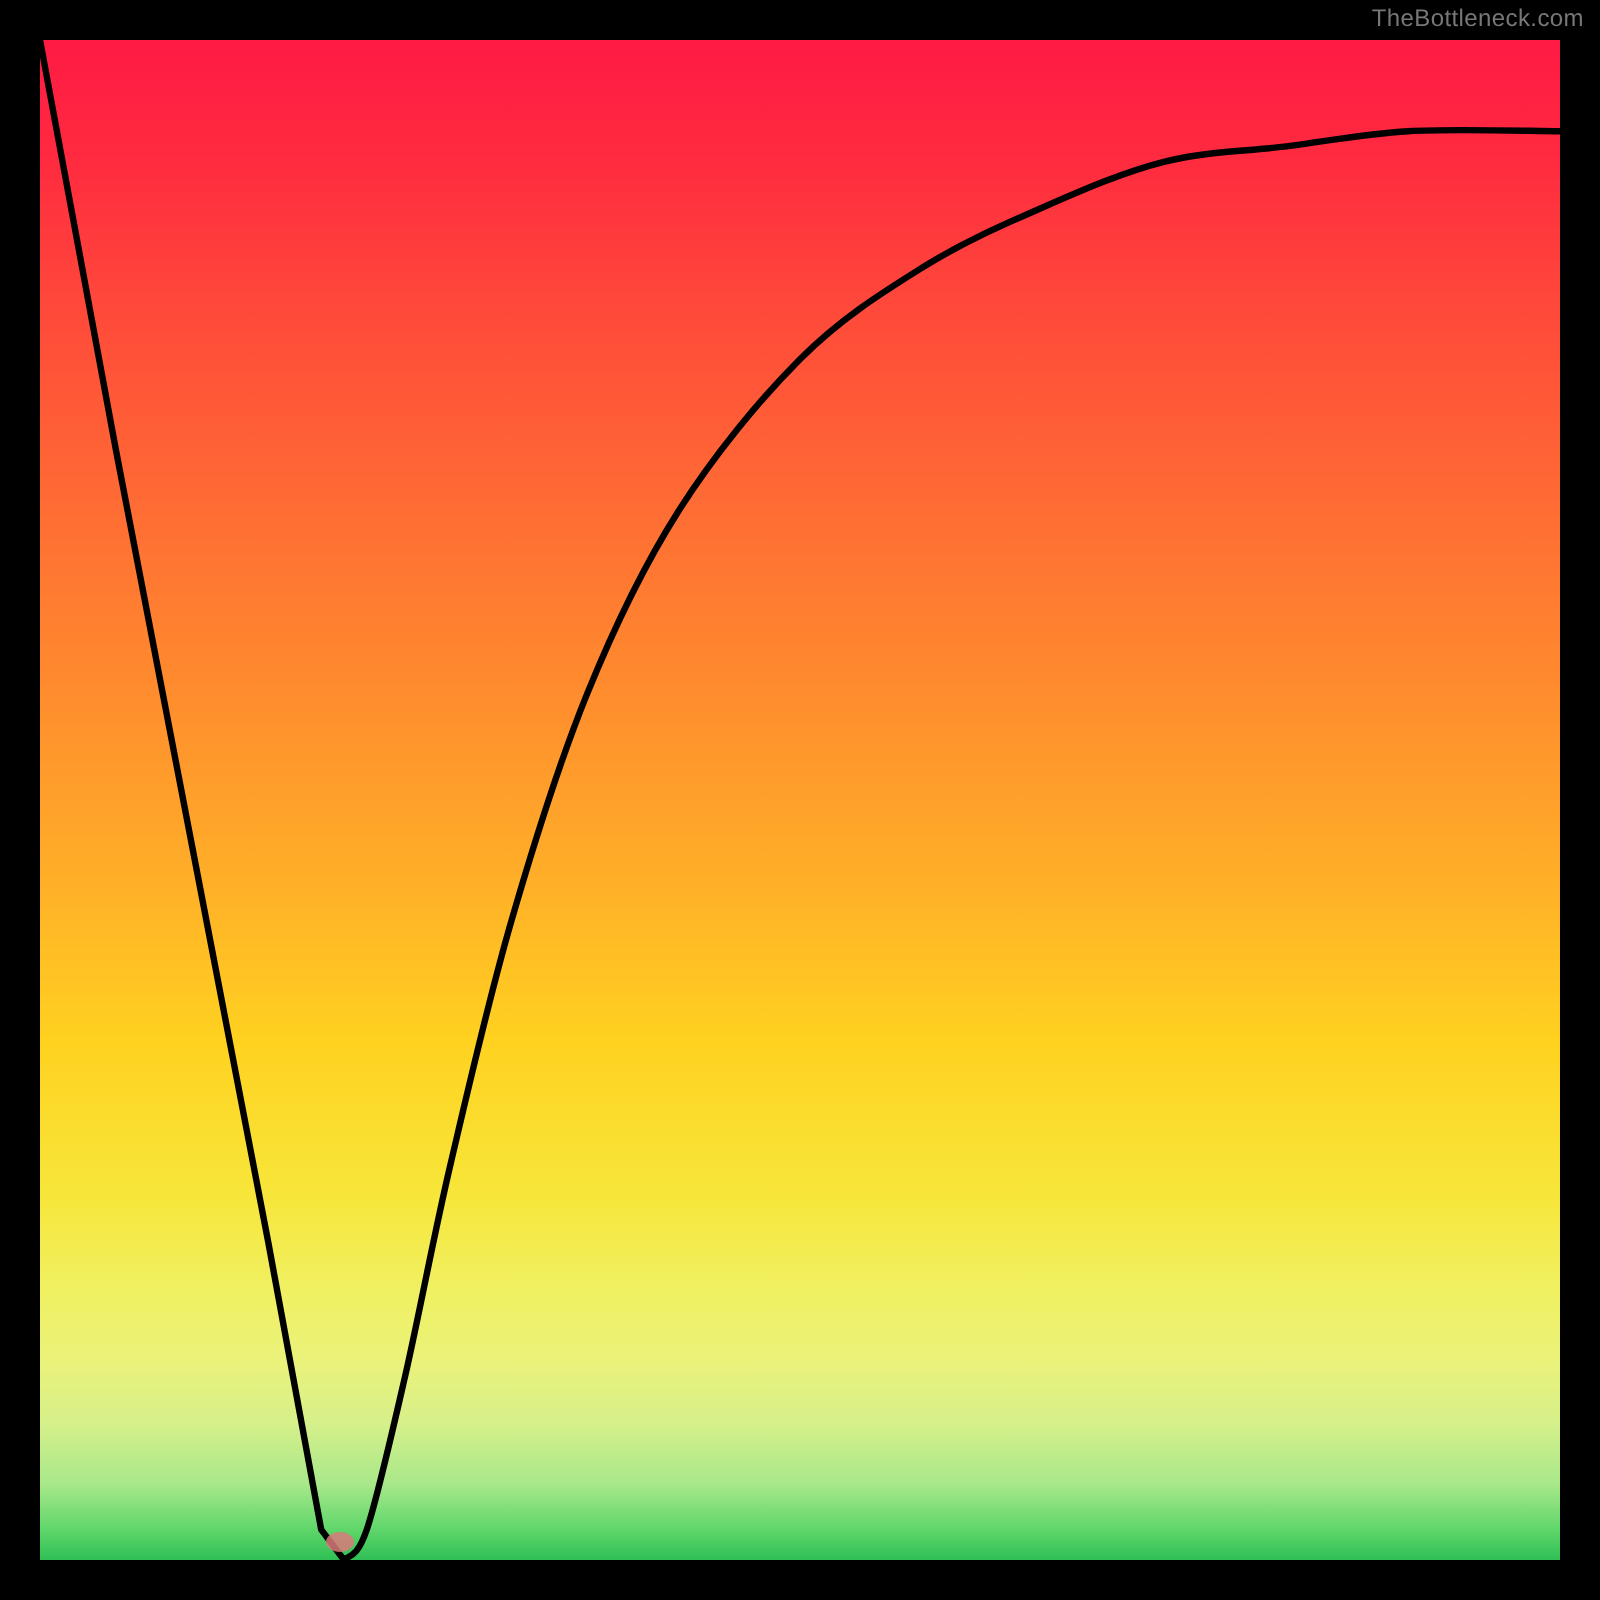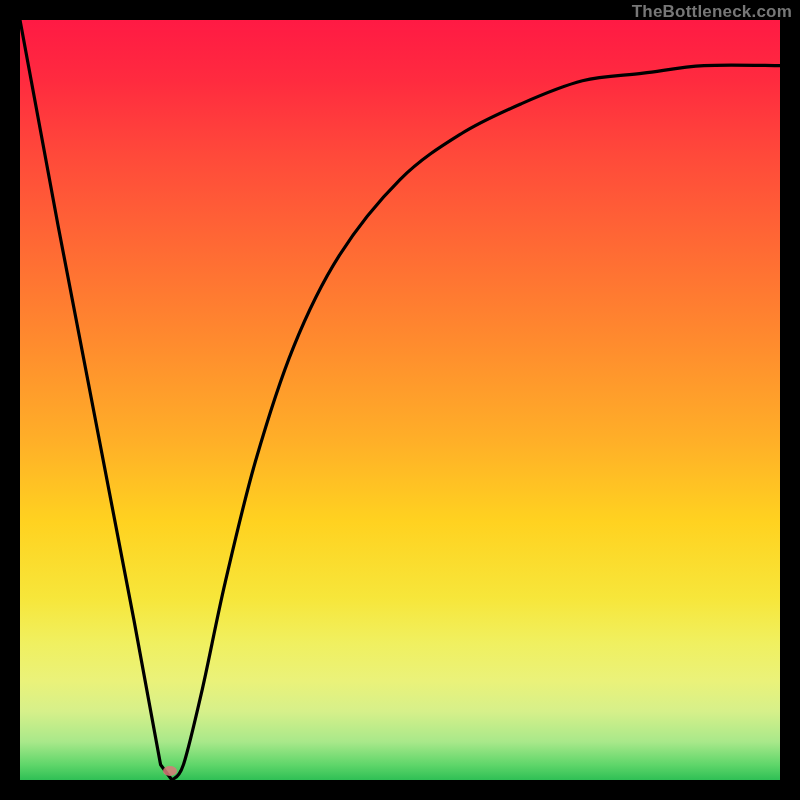--- a/index.html
+++ b/index.html
@@ -58,22 +58,22 @@
     height: 10px;
     border-radius: 50%;
     background: #d97a7a;
     opacity: 0.85;
   }
   .watermark {
     position: absolute;
     top: 2px;
     right: 8px;
     color: #777;
-    font-size: 17px;
-    font-weight: 700;
+    font-size: 12px;
+    font-weight: 400;
     letter-spacing: 0.2px;
     user-select: none;
   }
 </style>
 </head>
 <body>
 
 <div class="watermark">TheBottleneck.com</div>
 
 <div class="frame">

